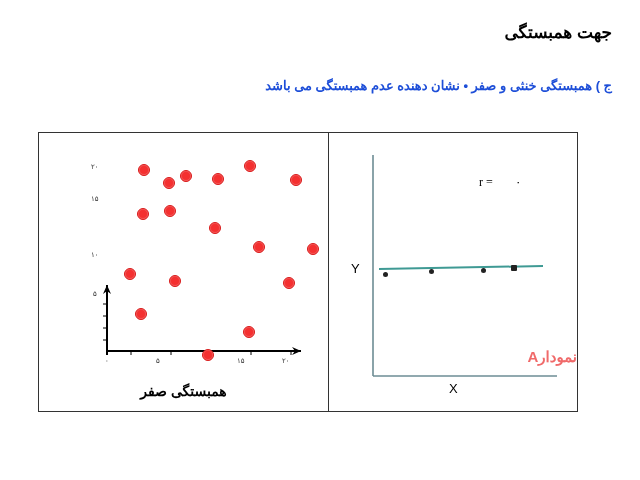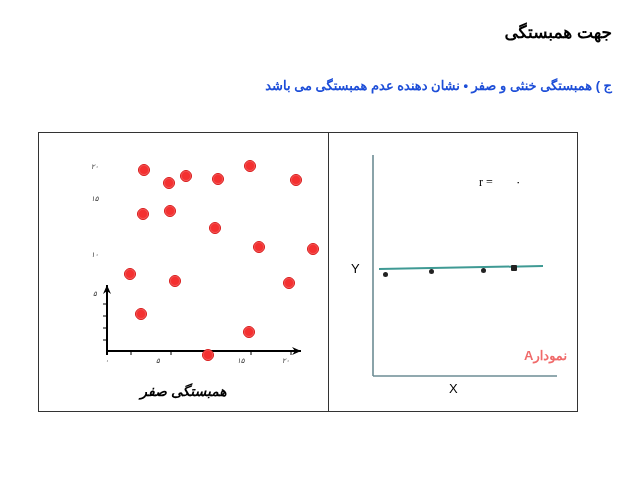--- a/index.html
+++ b/index.html
@@ -51,21 +51,20 @@
     box-sizing: border-box;
     display: flex;
   }
   .panel-left {
     position: relative;
     width: 290px;
     height: 100%;
     border-right: 1px solid #333333;
     box-sizing: border-box;
     overflow: hidden;
-    font-style: italic;
   }
   .panel-right {
     position: relative;
     flex: 1;
     height: 100%;
     overflow: hidden;
   }
 
   
   .axes-svg {
@@ -125,23 +124,23 @@
   }
   .x-label {
     position: absolute;
     left: 120px;
     top: 248px;
     font-size: 13px;
     color: #000000;
   }
   .chart-note {
     position: absolute;
-    right: 10px;
+    right: 0;
     top: 215px;
-    font-size: 13px;
+    font-size: 15px;
     font-weight: bold;
     color: #f06a6a;
     direction: rtl;
   }
   .ldot {
     position: absolute;
     width: 5px;
     height: 5px;
     background: #222222;
     border-radius: 50%;

